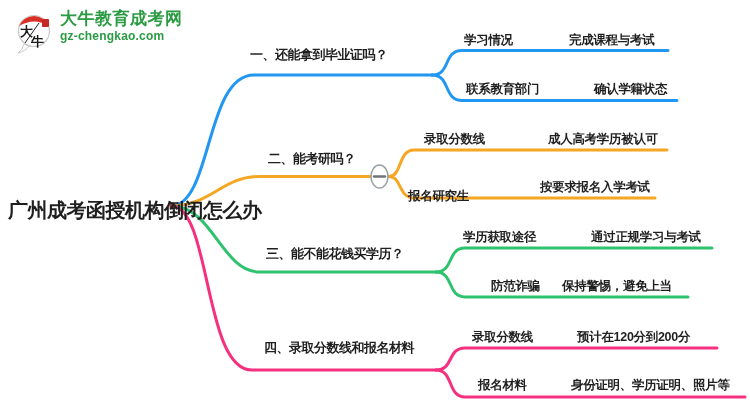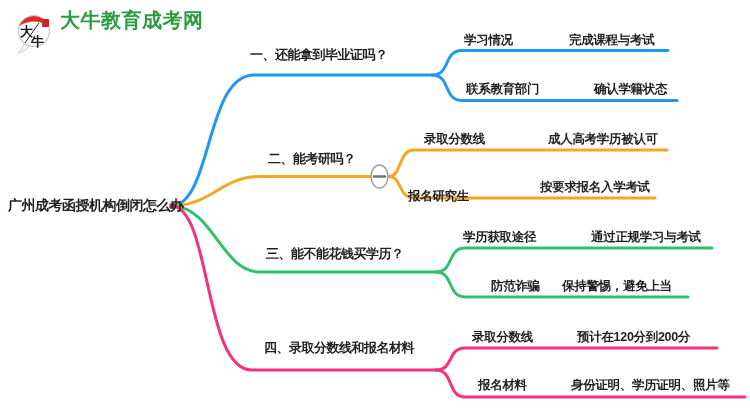--- a/index.html
+++ b/index.html
@@ -1,25 +1,25 @@
 <!DOCTYPE html>
 <html><head>
 <meta charset="utf-8">
 <style>
   html,body{margin:0;padding:0;background:#fff;}
   #stage{position:relative;width:750px;height:410px;background:#ffffff;overflow:hidden;
          font-family:"Liberation Sans","DejaVu Sans",sans-serif;}
   #wires{position:absolute;left:0;top:0;width:750px;height:410px;}
   .txt{position:absolute;white-space:nowrap;color:#1f1f1f;font-weight:700;}
-  .root-label{font-size:14px;letter-spacing:-0.5px;}
+  .root-label{font-size:20px;letter-spacing:-0.5px;}
   .branch-label{font-size:13px;letter-spacing:-0.5px;}
   .row-txt{font-size:12.5px;letter-spacing:-0.3px;}
   .logo{position:absolute;left:14px;top:10px;display:flex;align-items:flex-start;}
   .logo-text{margin-left:6px;line-height:1;}
-  .logo-title{color:#2B9B43;font-weight:700;font-size:20px;letter-spacing:0.5px;}
+  .logo-title{color:#2B9B43;font-weight:700;font-size:17px;letter-spacing:0.5px;}
   .logo-domain{color:#2B9B43;font-weight:700;font-size:12px;margin-top:3px;letter-spacing:0.2px;}
 </style>
 </head>
 <body>
 
 <div id="stage">
 
   <svg id="wires" viewBox="0 0 750 410" fill="none" stroke-linecap="round">
 
     <path stroke-width="3" d="M173,206 C212,201 206,75 254,75 L432,75" stroke="#2297F2"></path>
@@ -51,20 +51,21 @@
       <path d="M10,34 Q8,41 4,43 Q12,41 15,36 Z" fill="#ffffff" stroke="#c9c9c9" stroke-width="1"></path>
       <circle cx="20" cy="21" r="15.5" fill="#ffffff" stroke="#c9c9c9" stroke-width="1.2"></circle>
       <path d="M5.2,16 A16,16 0 0 1 34.8,16 Q20,7 5.2,16 Z" fill="#D93025"></path>
       <rect x="28" y="9" width="7" height="8" rx="1" fill="#C62828"></rect>
       <line x1="25" y1="13" x2="11" y2="33" stroke="#222" stroke-width="1"></line>
       <text x="6" y="26" font-size="13" font-weight="bold" fill="#1a1a1a">大</text>
       <text x="17" y="36" font-size="13" font-weight="bold" fill="#1a1a1a">牛</text>
     </svg>
     <div class="logo-text">
       <div class="logo-title">大牛教育成考网</div>
+      <div class="logo-domain">gz-chengkao.com</div>
     </div>
   </div>
 
   <div class="txt root-label" style="left:8px;top:197px;">广州成考函授机构倒闭怎么办</div>
 
   <div class="txt branch-label" style="left:250px;top:46px;">一、还能拿到毕业证吗？</div>
   <div class="txt branch-label" style="left:268px;top:150px;">二、能考研吗？</div>
   <div class="txt branch-label" style="left:266px;top:245px;">三、能不能花钱买学历？</div>
   <div class="txt branch-label" style="left:264px;top:339px;text-align:center;">四、录取分数线和报名材料</div>
 

